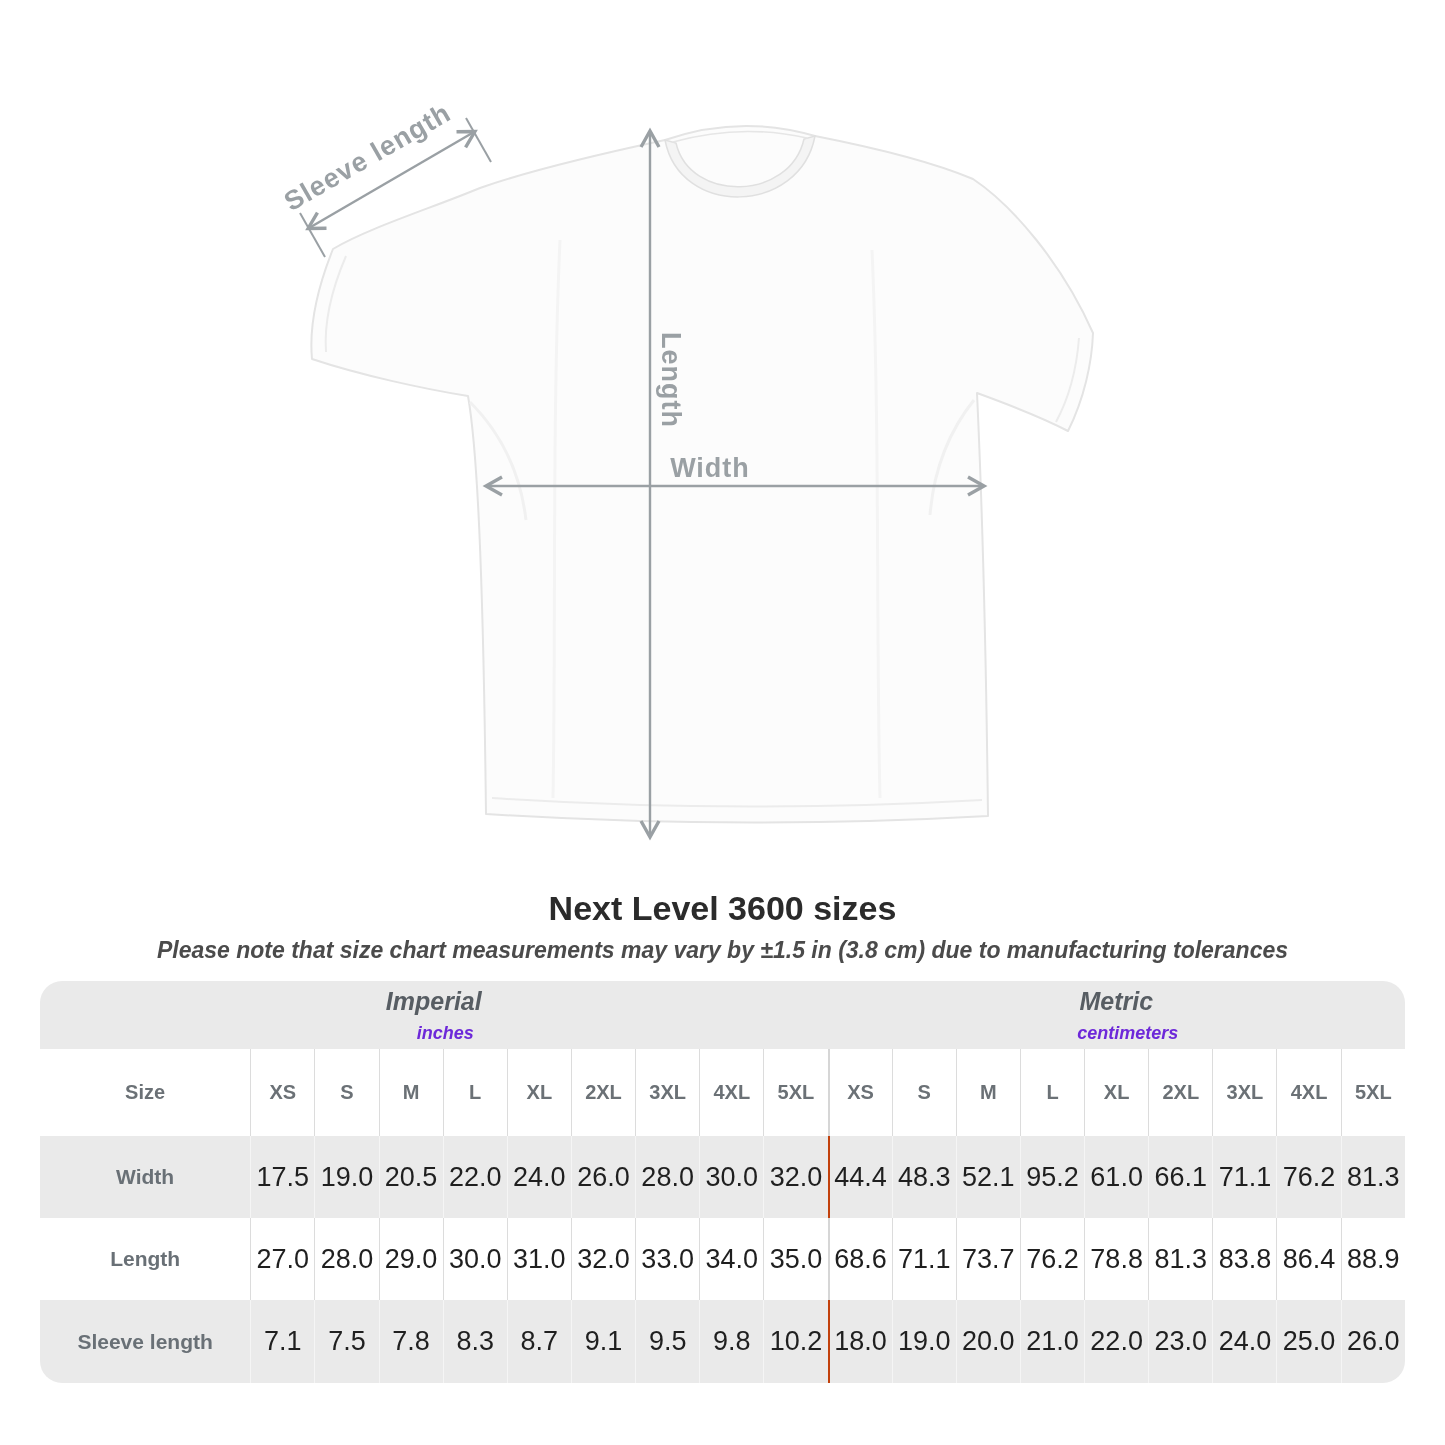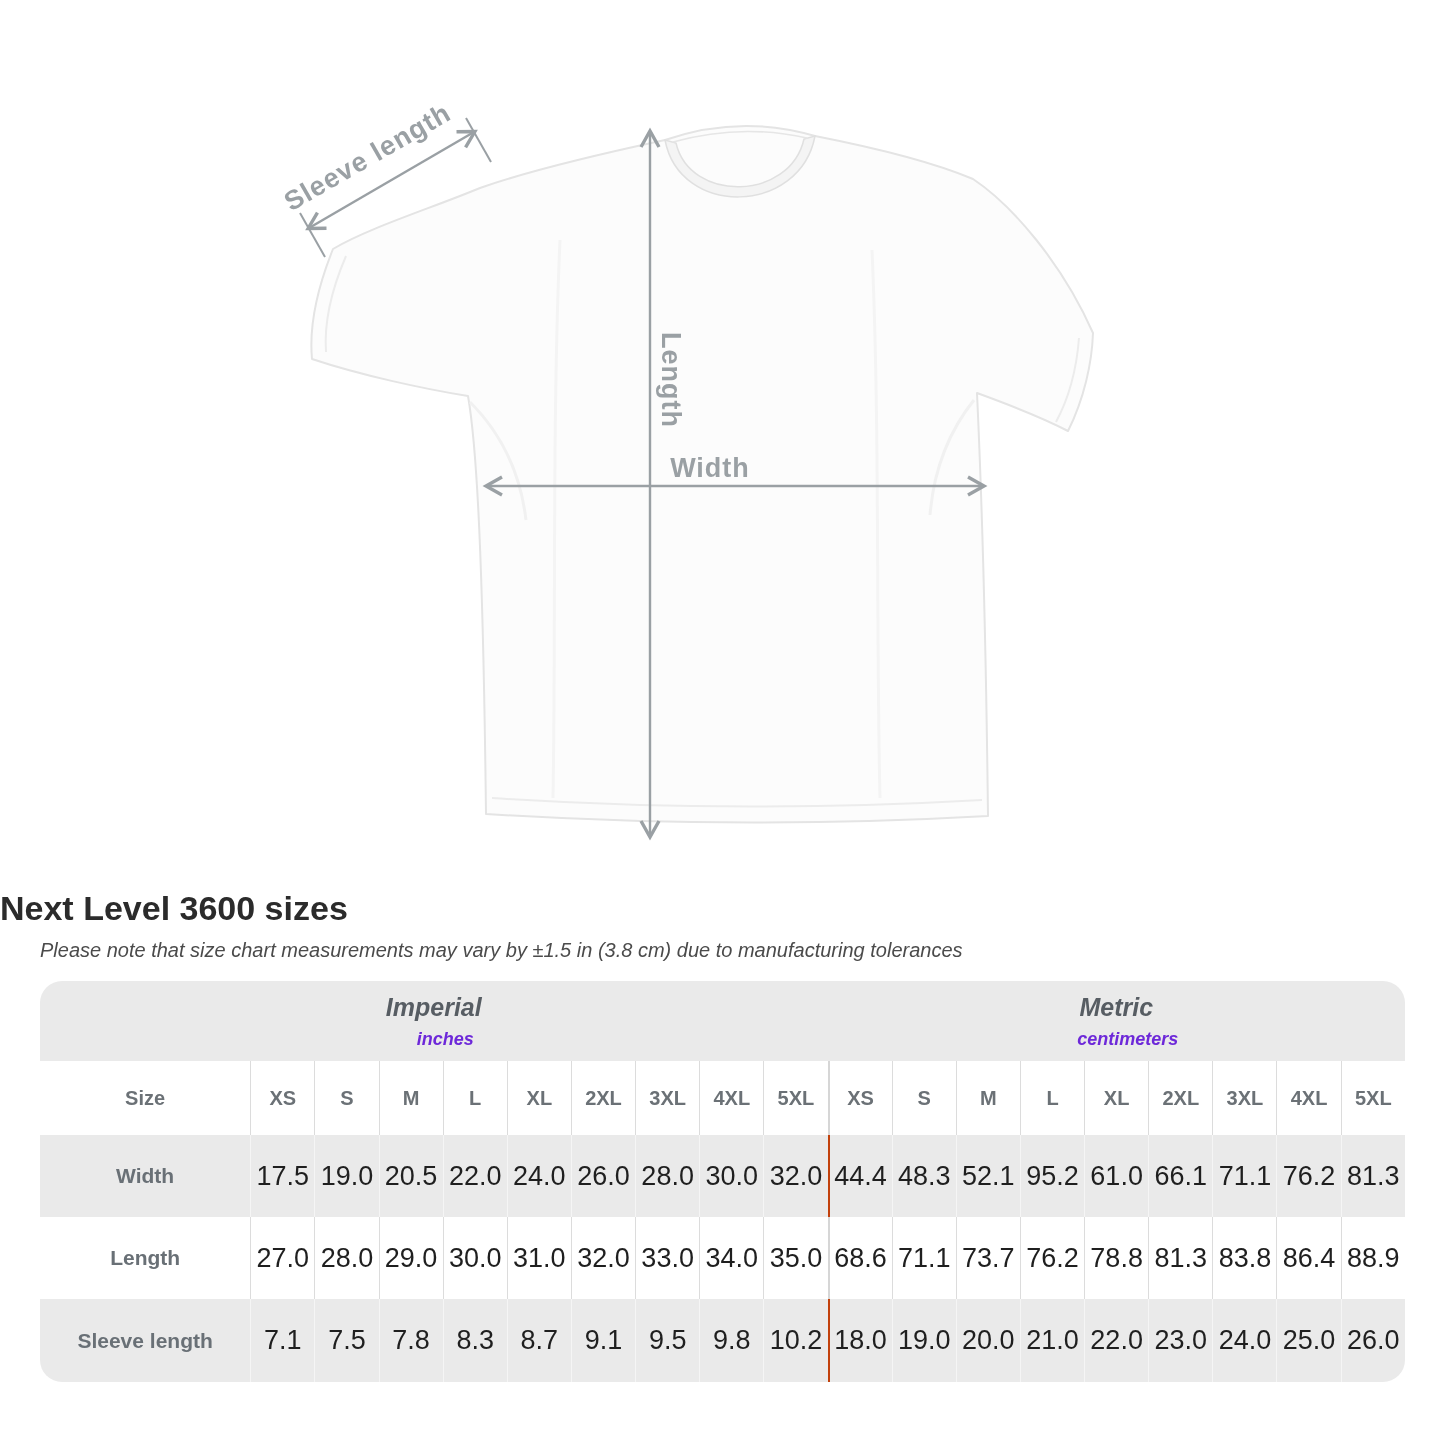--- a/index.html
+++ b/index.html
@@ -5,28 +5,28 @@
   html,body{margin:0;padding:0;background:#ffffff;}
   body{width:1445px;height:1445px;overflow:hidden;font-family:"Liberation Sans",sans-serif;position:relative;}
   .page{width:1445px;height:1445px;background:#ffffff;position:relative;}
 
   
   .diagram{position:relative;height:866px;}
   .diagram svg{position:absolute;left:0;top:0;width:1445px;height:866px;display:block;}
   .dim-label{fill:#9aa0a4;font-weight:bold;font-size:27px;letter-spacing:1px;font-family:"Liberation Sans",sans-serif;}
 
   
-  .title{margin:22px 0 0 0;font-size:34px;line-height:41px;font-weight:bold;color:#2b2b2b;}
-  .subtitle{margin:8px 40px 0 40px;font-style:italic;font-size:20px;line-height:26px;color:#4b4b4b;}
+  .title{margin:22px 0 0 0;text-align:center;font-size:34px;line-height:41px;font-weight:bold;color:#2b2b2b;}
+  .subtitle{margin:8px 40px 0 40px;text-align:center;font-style:italic;font-size:23px;line-height:26px;color:#4b4b4b;font-weight:bold;}
 
   
   .table-wrap{margin:18px 40px 0 40px;border-radius:22px;overflow:hidden;background:#ffffff;}
   table.sizes{width:100%;border-collapse:separate;border-spacing:0;table-layout:fixed;}
-  tr.r-band{height:80px;padding-left:34px;}
-  tr.r-size{height:74px;}
+  tr.r-band{height:68px;padding-left:34px;}
+  tr.r-size{height:87px;}
   tr.r-data1{height:82px;}
   tr.r-data2{height:82px;}
   tr.r-data3{height:83px;}
   td,th{padding:0;text-align:center;vertical-align:middle;}
   .band{background:#eaeaea;}
   .rowwhite{background:#ffffff;}
   .rowgray{background:#eaeaea;}
   .group-name{font-style:italic;font-weight:bold;font-size:25px;color:#575d63;}
   .group-unit{font-style:italic;font-size:18px;color:#6d28d9;margin-top:7px;margin-left:23px;}
   .size-h{font-weight:bold;font-size:20px;color:#6b7176;}

